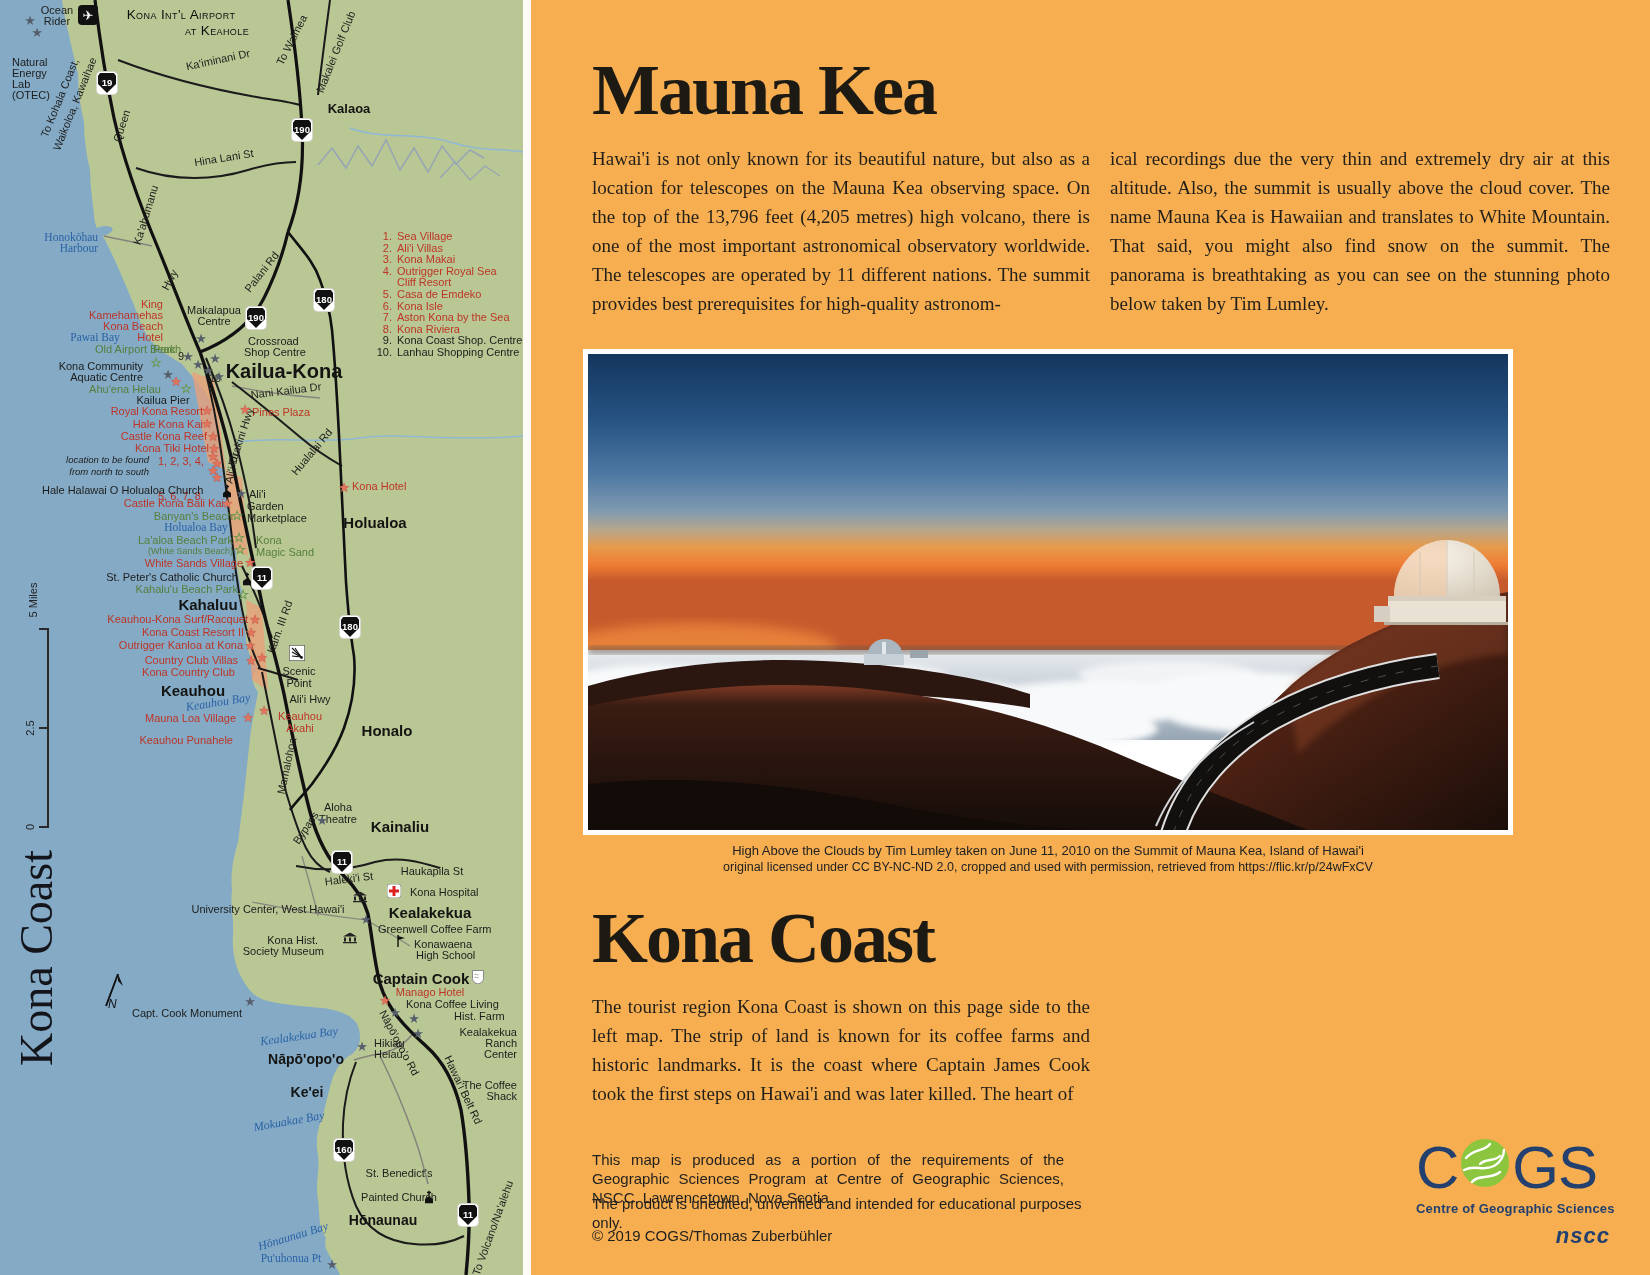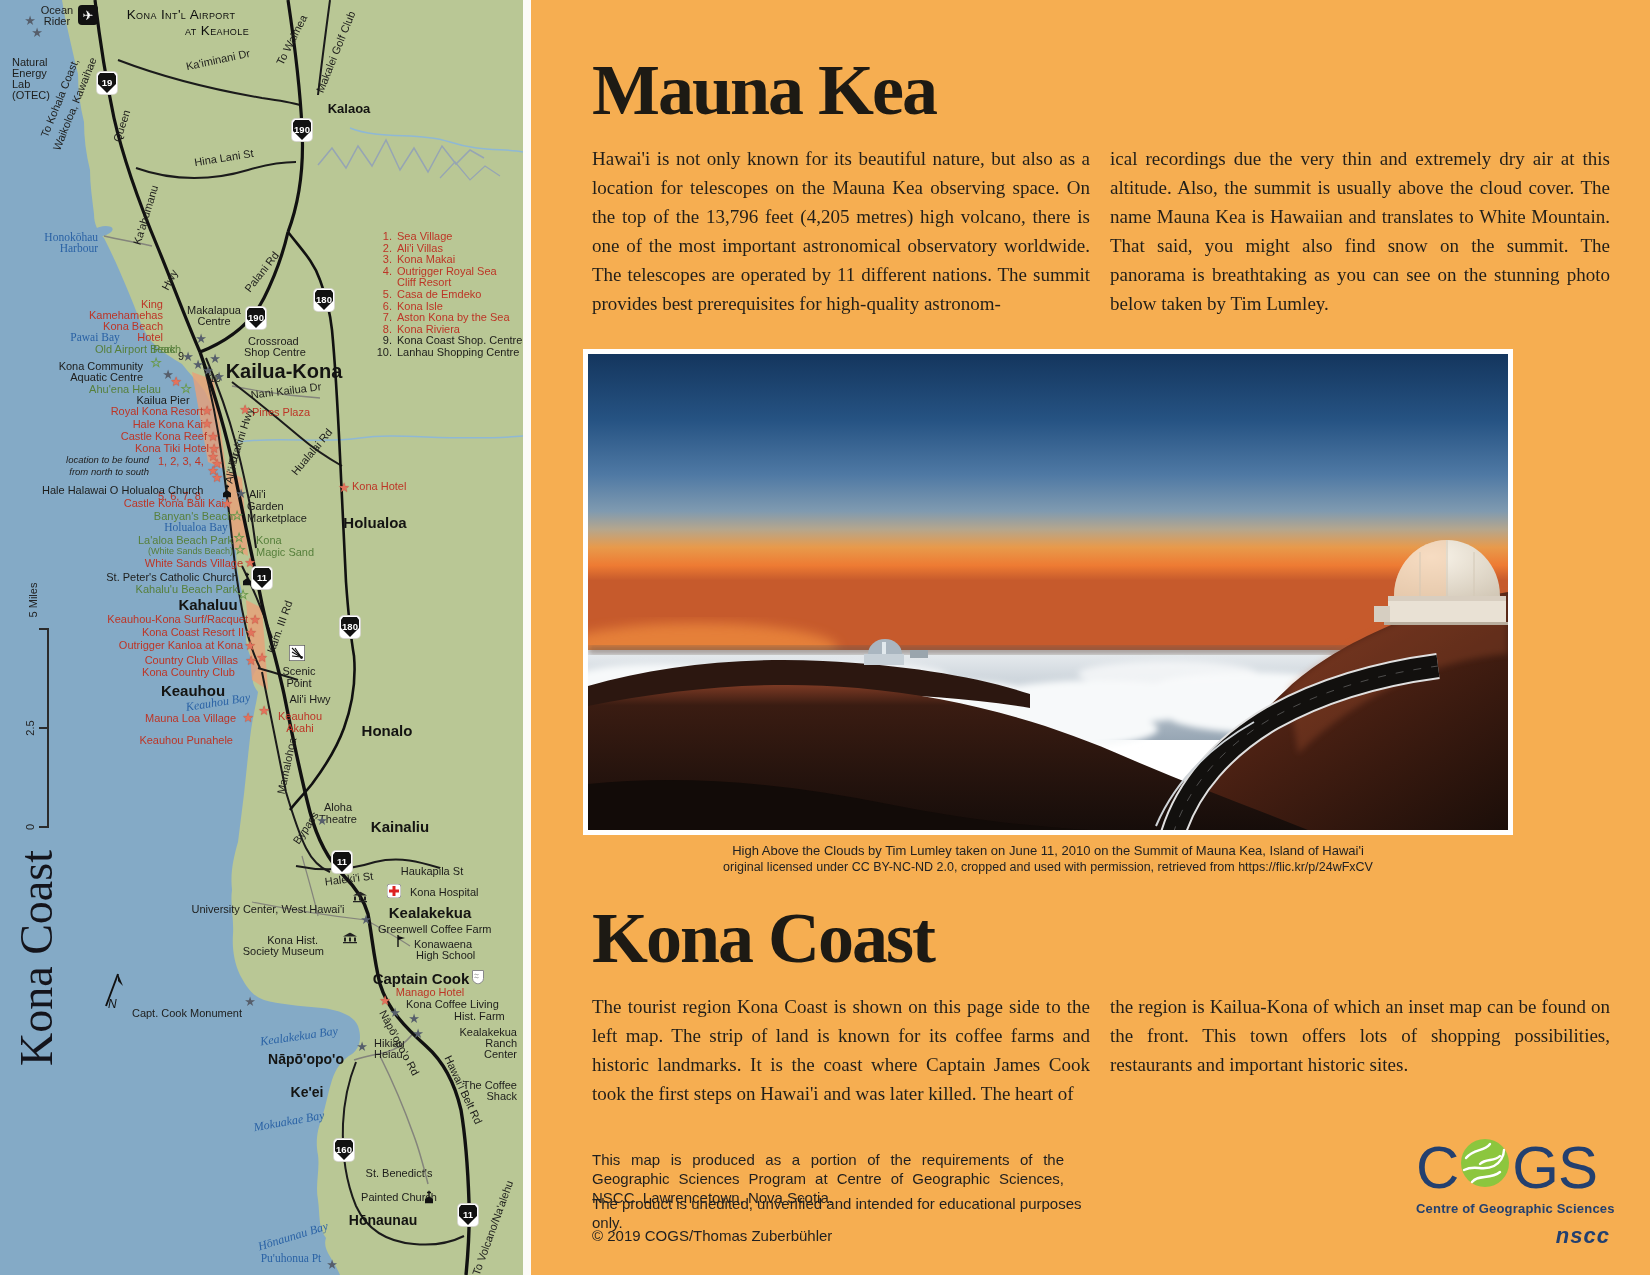--- a/index.html
+++ b/index.html
@@ -528,21 +528,20 @@
         <rect x="786" y="252" width="16" height="16" fill="#d6cec1"></rect>
         <rect x="796" y="268" width="130" height="3" fill="#b9ae9e"></rect>
       </svg>
     </div>
 
     <div class="cap" id="cap1"><b>High Above the Clouds by Tim Lumley</b><span> taken on June 11, 2010 on the </span><b>Summit of Mauna Kea, Island of Hawai'i</b></div>
     <div class="cap" id="cap2"><span>original licensed under </span><b>CC BY-NC-ND 2.0</b><span>, cropped and used with permission, retrieved from https://flic.kr/p/24wFxCV</span></div>
 
     <h1 class="a-title" id="kc-title" style="margin:0">Kona Coast</h1>
     <div class="col" id="kc-c1">The tourist region Kona Coast is shown on this page side to the left map. The strip of land is known for its coffee farms and historic landmarks. It is the coast where Captain James Cook took the first steps on Hawai'i and was later killed. The heart of</div>
-    <div class="col" id="kc-c2">the region is Kailua-Kona of which an inset map can be found on the front. This town offers lots of shopping possibilities, restaurants and important historic sites.</div>
 
     <div class="foot" id="foot1">This map is produced as a portion of the requirements of the Geographic Sciences Program at Centre of Geographic Sciences, NSCC, Lawrencetown, Nova Scotia.</div>
     <div class="foot" id="foot2">The product is unedited, unverified and intended for educational purposes only.</div>
     <div class="foot" id="foot3">© 2019 COGS/Thomas Zuberbühler</div>
 
     <div class="logo">
       <div class="logo-word">
         <span>C</span>
         <span class="oc">
           <svg width="50" height="50" viewBox="0 0 50 50">

